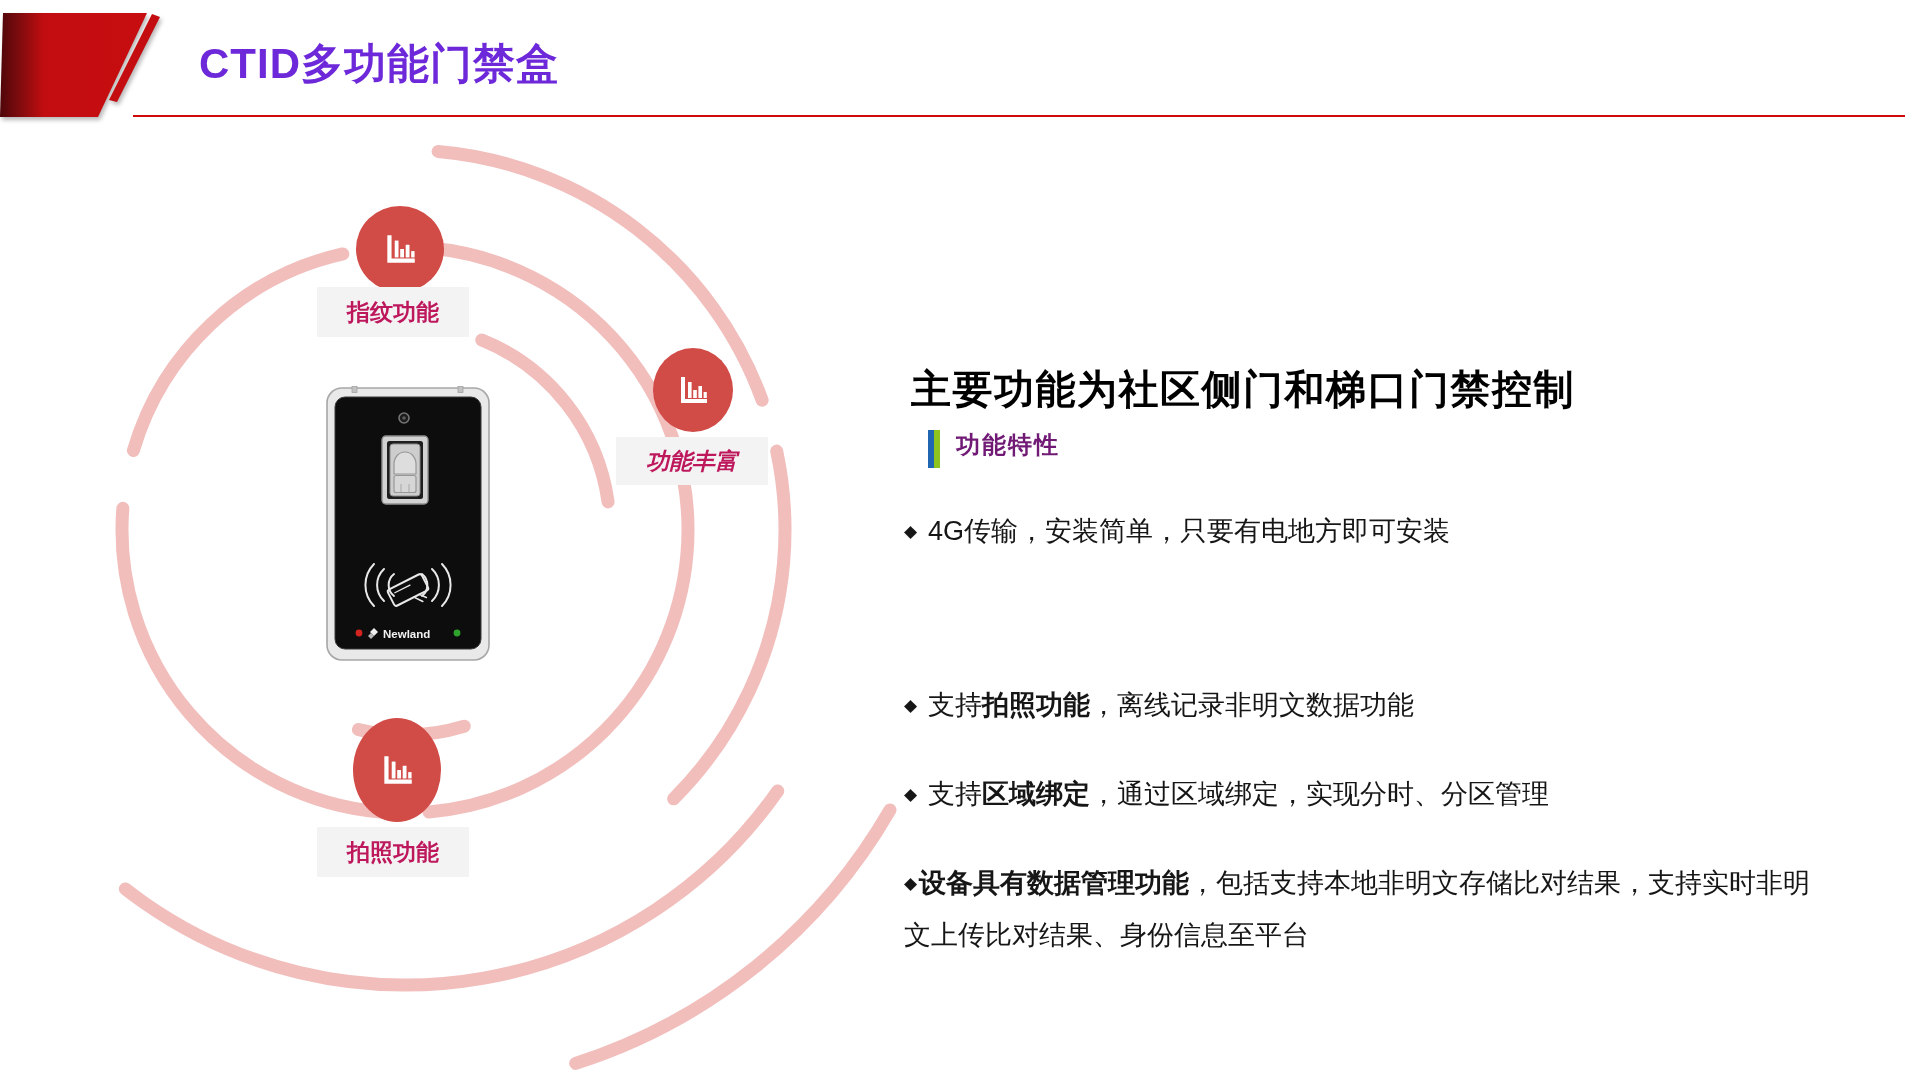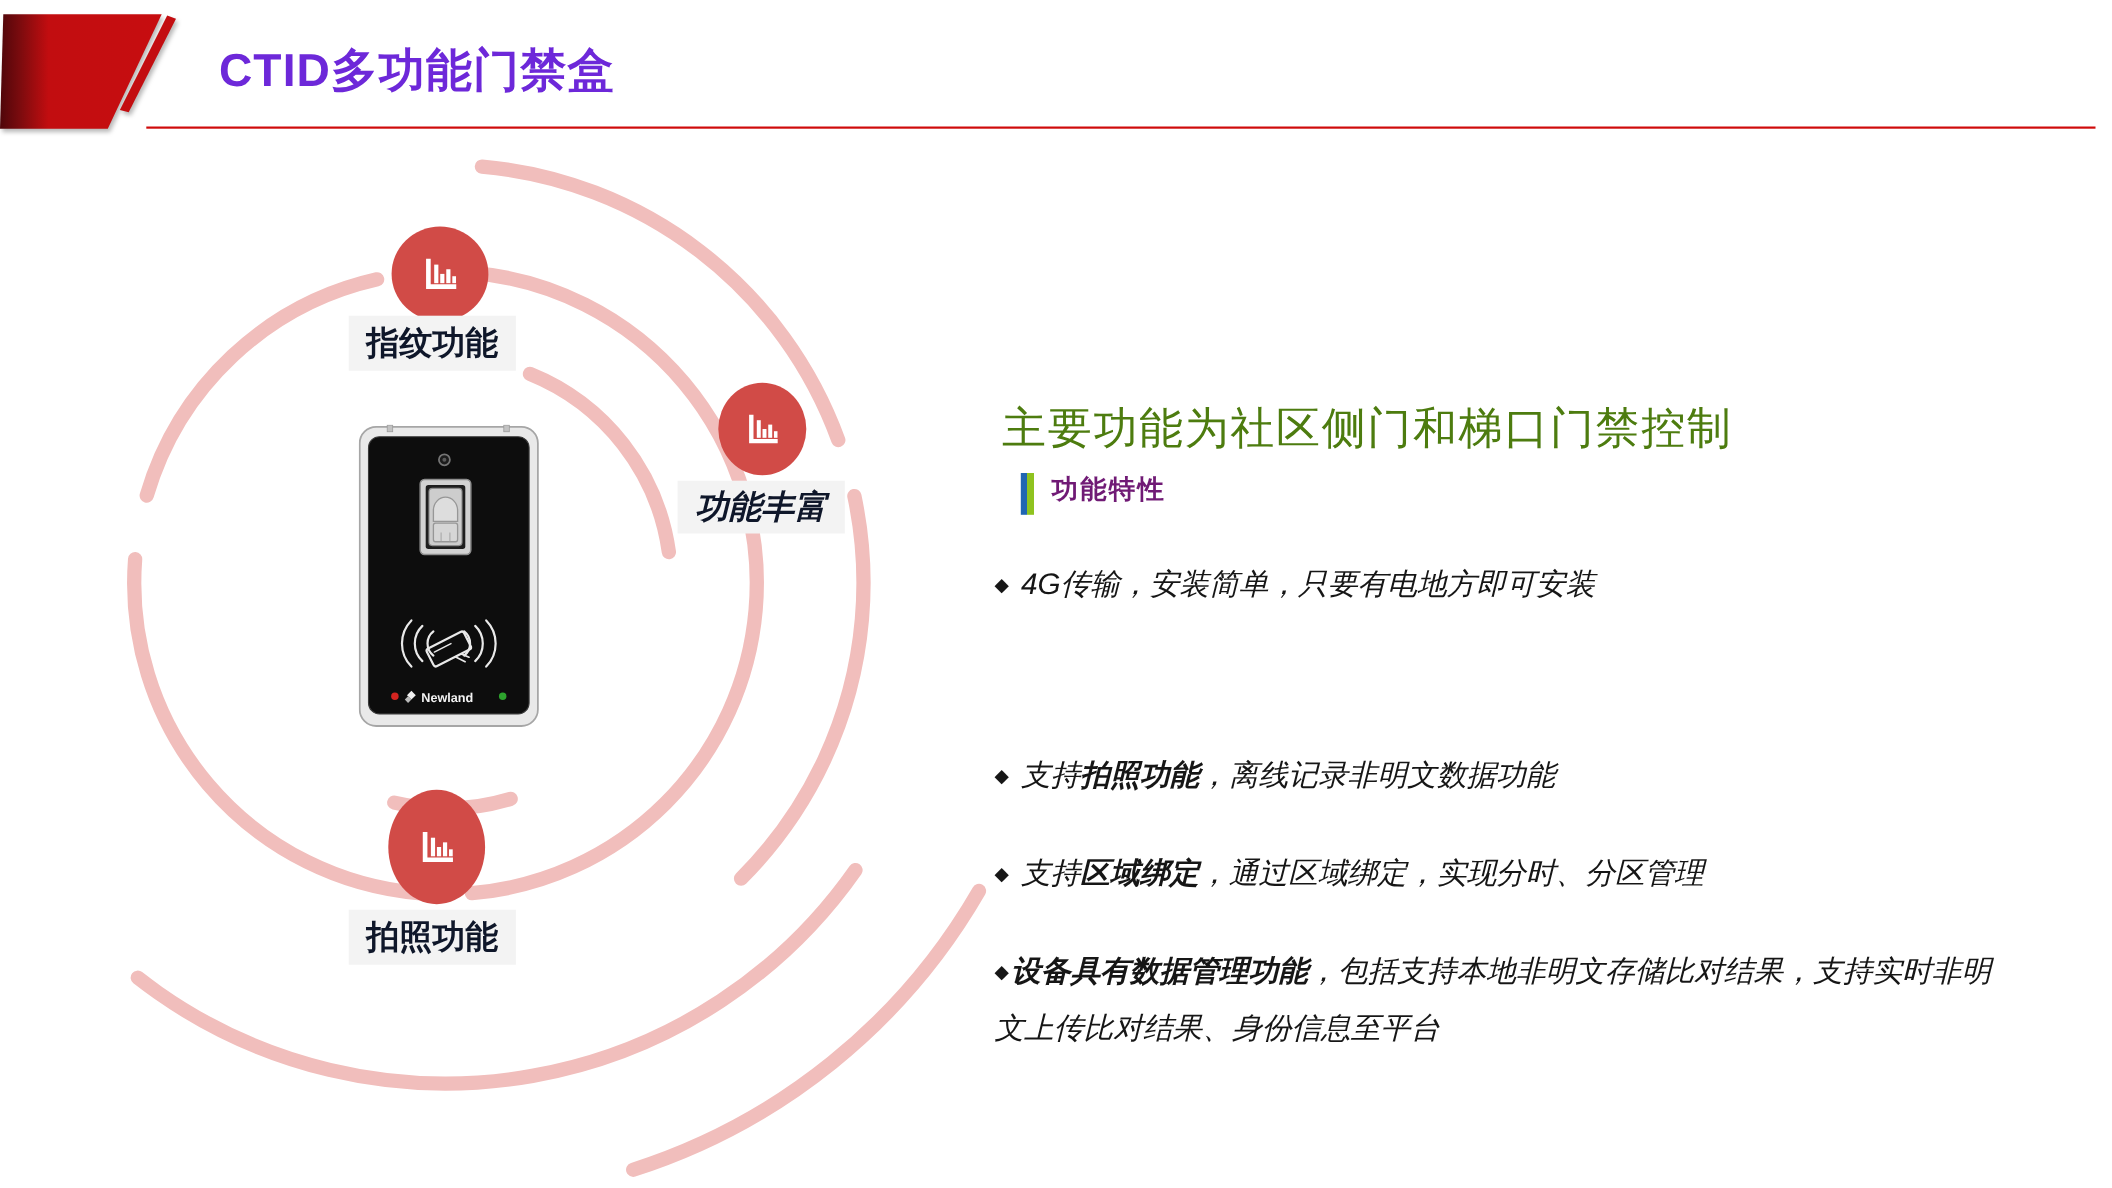--- a/index.html
+++ b/index.html
@@ -21,40 +21,40 @@
            letter-spacing:0.2px;white-space:nowrap;}
 
   
   #arcs{position:absolute;left:0;top:130px;pointer-events:none;}
   .badge{position:absolute;background:#d14b47;border-radius:50%;
          display:flex;align-items:center;justify-content:center;}
   #badge-fingerprint{left:356px;top:206px;width:88px;height:86px;}
   #badge-rich{left:653px;top:348px;width:80px;height:84px;}
   #badge-photo{left:353px;top:718px;width:88px;height:104px;}
   .diagram-label{position:absolute;background:#f3f3f3;display:flex;align-items:center;
-                 justify-content:center;font-size:30px;font-weight:bold;color:#0f172a;}
+                 justify-content:center;font-size:23px;font-weight:bold;color:#be185d;}
   #label-fingerprint{left:317px;top:287px;width:152px;height:50px;}
   #label-rich{left:616px;top:437px;width:152px;height:48px;font-style:italic;}
   #label-photo{left:317px;top:827px;width:152px;height:50px;}
   #device{position:absolute;left:326px;top:386px;}
 
   
   #model-name{position:absolute;left:934px;top:228px;font-family:"Liberation Serif","DejaVu Serif",serif;
               font-style:italic;font-weight:bold;font-size:80px;letter-spacing:1px;
               color:#1c64ad;background:linear-gradient(#17568f,#2f82cb);
               -webkit-background-clip:text;background-clip:text;-webkit-text-fill-color:transparent;
               white-space:nowrap;}
-  #summary{position:absolute;left:911px;top:362px;font-size:40px;font-weight:normal;color:#4d7c0f;
+  #summary{position:absolute;left:911px;top:362px;font-size:40px;font-weight:bold;color:#000000;
            letter-spacing:1.5px;white-space:nowrap;}
   #section-head{position:absolute;left:928px;top:429px;height:40px;}
   #section-bar{position:absolute;left:0;top:1px;width:12px;height:38px;
                background:linear-gradient(90deg,#2066b2 0 50%,#8fc31f 50% 100%);}
   #section-title{position:absolute;left:28px;top:0;font-size:24px;font-weight:bold;color:#701a75;
                  letter-spacing:2px;white-space:nowrap;}
-  #features{position:absolute;left:0;top:0;width:1920px;height:849px;font-style:italic;}
+  #features{position:absolute;left:0;top:0;width:1920px;height:849px;}
   .feature{position:absolute;left:904px;width:928px;font-size:27px;line-height:49px;color:#161616;}
   .feature.bold{font-weight:bold;}
   .bullet-marker{font-size:17px;position:relative;top:-3px;}
   .bullet-marker.spaced{margin-right:11px;}
   .bullet-marker.tight{margin-right:2px;}
   .seg-b{font-weight:bold;}
   .seg-red{color:#dd0505;}
 </style>
 </head>
 <body>

